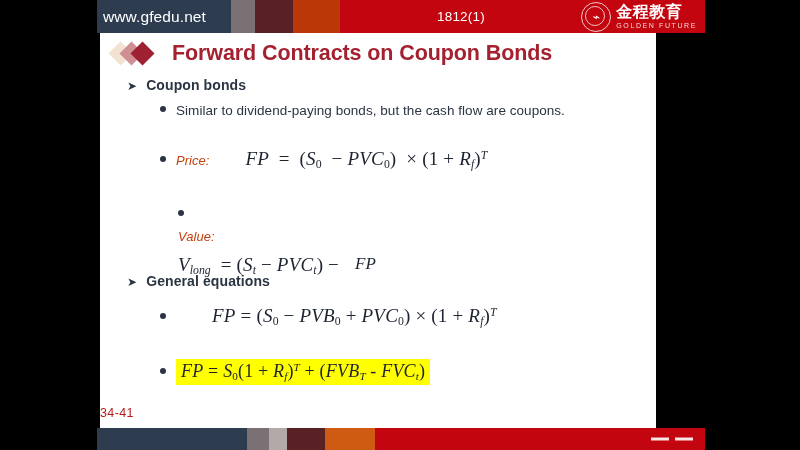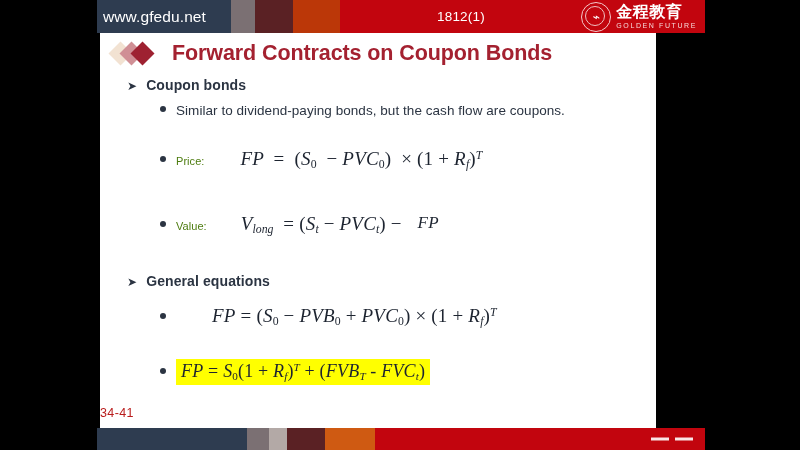--- a/index.html
+++ b/index.html
@@ -162,21 +162,21 @@
     letter-spacing: .05px;
   }
   .dot-bullet {
     width: 6px; height: 6px;
     border-radius: 50%;
     background: #2b3442;
     flex: 0 0 auto;
     position: relative;
     top: -3px;
   }
-  .lbl { font-size: 11px; color: #4d7c0f; }
+  .lbl { font-size: 13px; color: #c2410c; font-style: italic; }
 
   
   .math {
     font-family: "Liberation Serif", serif;
     font-style: italic;
     color: #1d2430;
     font-size: 19px;
     white-space: nowrap;
     letter-spacing: .2px;
   }
@@ -314,24 +314,24 @@
         <span class="lbl">Price:</span>
         <span class="math" style="margin-left:26px;">
           <span class="up" style="font-style:italic;">FP</span>
           <span class="up">&nbsp;=&nbsp;</span>
           <span class="up">(</span>S<sub class="m" style="font-style:normal;">0</sub>
           <span class="up">&nbsp;−&nbsp;</span>PVC<sub class="m" style="font-style:normal;">0</sub><span class="up">)</span>
           <span class="up">&nbsp;×&nbsp;(</span><span class="up">1</span><span class="up">&nbsp;+&nbsp;</span>R<sub class="m">f</sub><span class="up">)</span><sup class="m">T</sup>
         </span>
       </div>
 
-      <div class="lvl2" style="left:60px; top:140px;">
+      <div class="lvl2" style="left:60px; top:140px;flex-direction:column;">
         <span class="dot-bullet"></span>
         <span class="lbl">Value:</span>
-        <span class="math" style="margin-left:24px;">
+        <span class="math" style="margin-left:18px;">
           V<sub class="m">long</sub>
           <span class="up">&nbsp;=&nbsp;(</span>S<sub class="m">t</sub><span class="up">&nbsp;−&nbsp;</span>PVC<sub class="m">t</sub><span class="up">)&nbsp;−&nbsp;</span>
           <span class="frac">
             <span class="num">FP</span>
           </span>
         </span>
       </div>
 
       <div class="lvl1" style="left:27px; top:200px;">
         <span class="arrow-bullet">➤</span>

